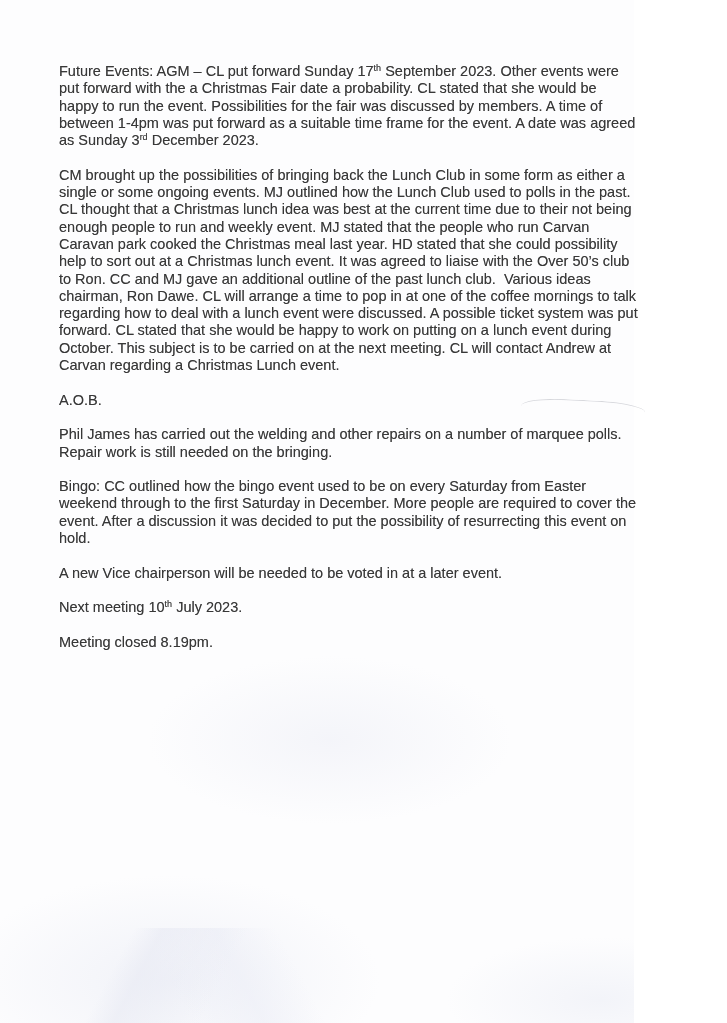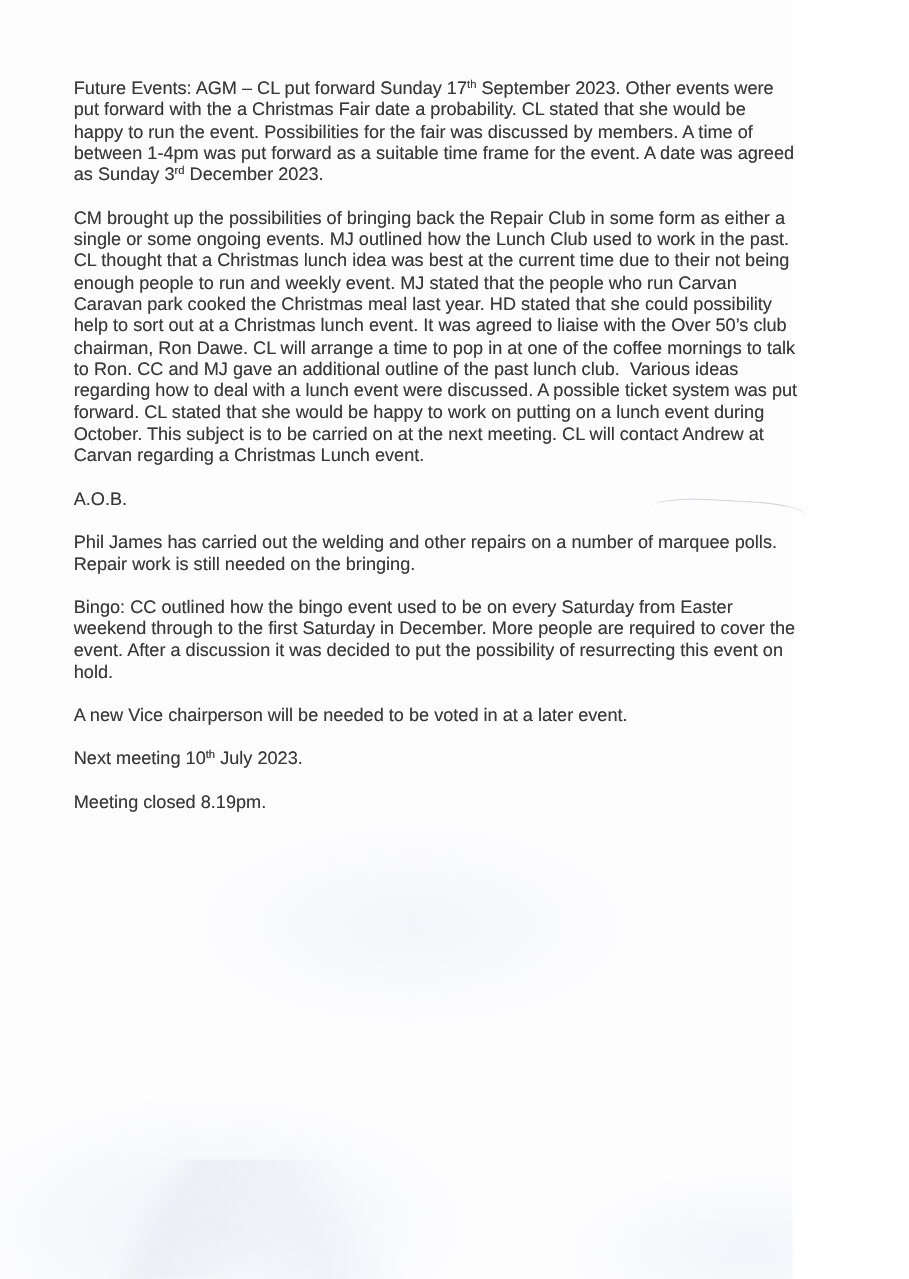--- a/index.html
+++ b/index.html
@@ -70,28 +70,28 @@
 <div class="page">
   <div class="content">
       <div class="para">
         <div class="line"><span>Future Events: AGM – CL put forward Sunday 17</span><sup>th</sup><span> September 2023. Other events were</span></div>
         <div class="line"><span>put forward with the a Christmas Fair date a probability. CL stated that she would be</span></div>
         <div class="line"><span>happy to run the event. Possibilities for the fair was discussed by members. A time of</span></div>
         <div class="line"><span>between 1-4pm was put forward as a suitable time frame for the event. A date was agreed</span></div>
         <div class="line"><span>as Sunday 3</span><sup>rd</sup><span> December 2023.</span></div>
       </div>
       <div class="para">
-        <div class="line"><span>CM brought up the possibilities of bringing back the Repair Club in some form as either a</span></div>
-        <div class="line"><span>single or some ongoing events. MJ outlined how the Lunch Club used to work in the past.</span></div>
+        <div class="line"><span>CM brought up the possibilities of bringing back the Lunch Club in some form as either a</span></div>
+        <div class="line"><span>single or some ongoing events. MJ outlined how the Lunch Club used to polls in the past.</span></div>
         <div class="line"><span>CL thought that a Christmas lunch idea was best at the current time due to their not being</span></div>
         <div class="line"><span>enough people to run and weekly event. MJ stated that the people who run Carvan</span></div>
         <div class="line"><span>Caravan park cooked the Christmas meal last year. HD stated that she could possibility</span></div>
         <div class="line"><span>help to sort out at a Christmas lunch event. It was agreed to liaise with the Over 50’s club</span></div>
+        <div class="line"><span>to Ron. CC and MJ gave an additional outline of the past lunch club.  Various ideas</span></div>
         <div class="line"><span>chairman, Ron Dawe. CL will arrange a time to pop in at one of the coffee mornings to talk</span></div>
-        <div class="line"><span>to Ron. CC and MJ gave an additional outline of the past lunch club.  Various ideas</span></div>
         <div class="line"><span>regarding how to deal with a lunch event were discussed. A possible ticket system was put</span></div>
         <div class="line"><span>forward. CL stated that she would be happy to work on putting on a lunch event during</span></div>
         <div class="line"><span>October. This subject is to be carried on at the next meeting. CL will contact Andrew at</span></div>
         <div class="line"><span>Carvan regarding a Christmas Lunch event.</span></div>
       </div>
       <div class="para">
         <div class="line"><span>A.O.B.</span></div>
       </div>
       <div class="para">
         <div class="line"><span>Phil James has carried out the welding and other repairs on a number of marquee polls.</span></div>

